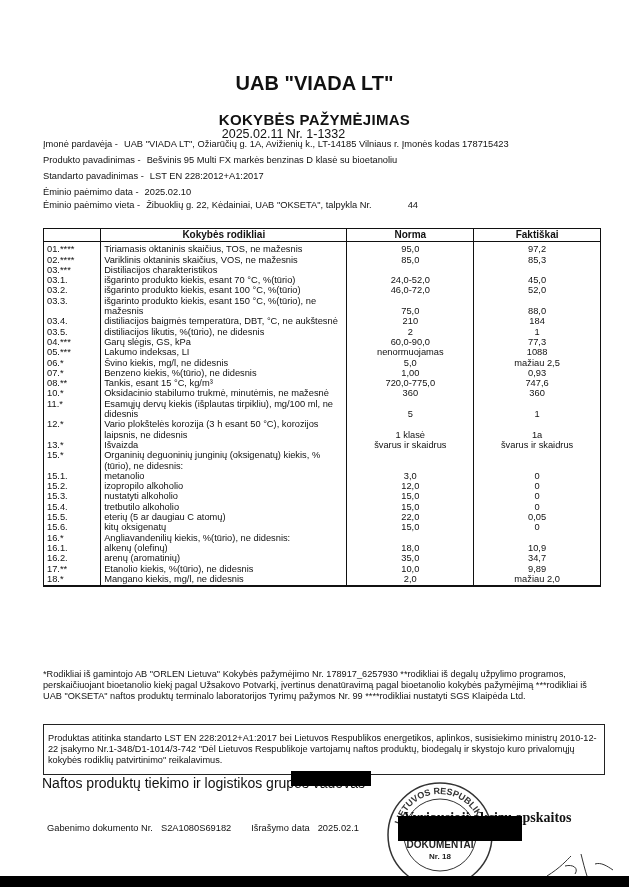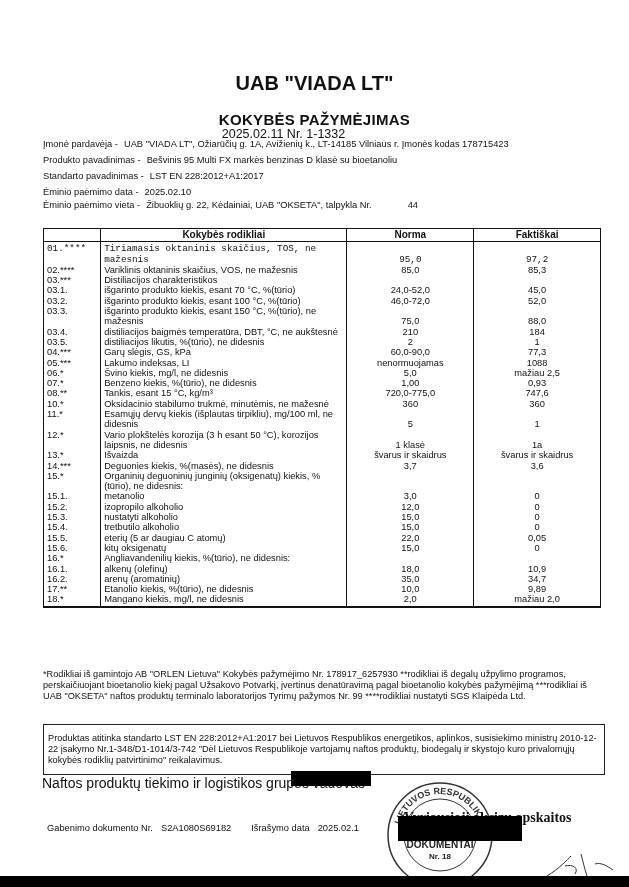--- a/index.html
+++ b/index.html
@@ -14,21 +14,21 @@
   #meta-seller { top:139px; }
   #meta-product { top:155px; }
   #meta-standard { top:171px; }
   #meta-date { top:187px; }
   #meta-place { top:200px; }
   #meta-place .tank { margin-left:36px; }
 
   #quality-table { left:43px; top:228px; width:558px; border-collapse:collapse; font-size:9.3px; line-height:10.3px; }
   #quality-table th { border:1.5px solid #111; font-weight:bold; font-size:10px; padding:1px 0; text-align:center; }
   #quality-table td { border-left:1.5px solid #111; border-right:1.5px solid #111; padding:0 3px; vertical-align:top; }
-  #quality-table tr.first td { padding-top:2px;font-family:Liberation Mono, monospace; }
+  #quality-table tr.first td { padding-top:2px; }
   #quality-table tr.last td { border-bottom:2px solid #111; padding-bottom:1px; }
   #quality-table td.code { width:48px; }
   #quality-table td.name { width:230px; }
   #quality-table td.norm, #quality-table td.actual { text-align:center; width:115px; }
   #quality-table td.norm.vb, #quality-table td.actual.vb { vertical-align:bottom; }
 
   #footnotes { left:43px; top:669px; width:560px; font-size:9.2px; line-height:11px; }
   #compliance { left:43px; top:724px; width:552px; border:1px solid #222; padding:8px 4px; font-size:9.2px; line-height:11px; }
   #manager { left:42px; top:775px; font-size:14px; }
   .redact { background:#000; position:absolute; }
@@ -170,26 +170,20 @@
         <td class="norm vb">1 klasė</td>
         <td class="actual vb">1a</td>
       </tr>
       <tr>
         <td class="code">13.*</td>
         <td class="name">Išvaizda</td>
         <td class="norm vb">švarus ir skaidrus</td>
         <td class="actual vb">švarus ir skaidrus</td>
       </tr>
       <tr>
-        <td class="code">14.***</td>
-        <td class="name">Deguonies kiekis, %(masės), ne didesnis</td>
-        <td class="norm vb">3,7</td>
-        <td class="actual vb">3,6</td>
-      </tr>
-      <tr>
         <td class="code">15.*</td>
         <td class="name">Organinių deguoninių junginių (oksigenatų) kiekis, % (tūrio), ne didesnis:</td>
         <td class="norm vb"></td>
         <td class="actual vb"></td>
       </tr>
       <tr>
         <td class="code">15.1.</td>
         <td class="name">metanolio</td>
         <td class="norm vb">3,0</td>
         <td class="actual vb">0</td>

